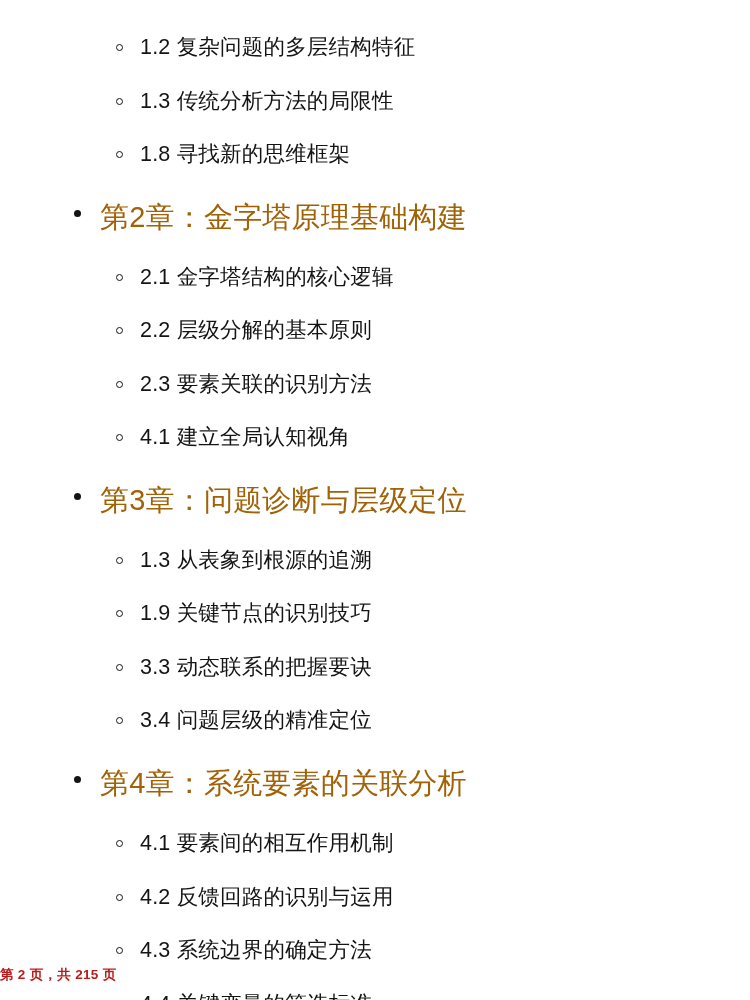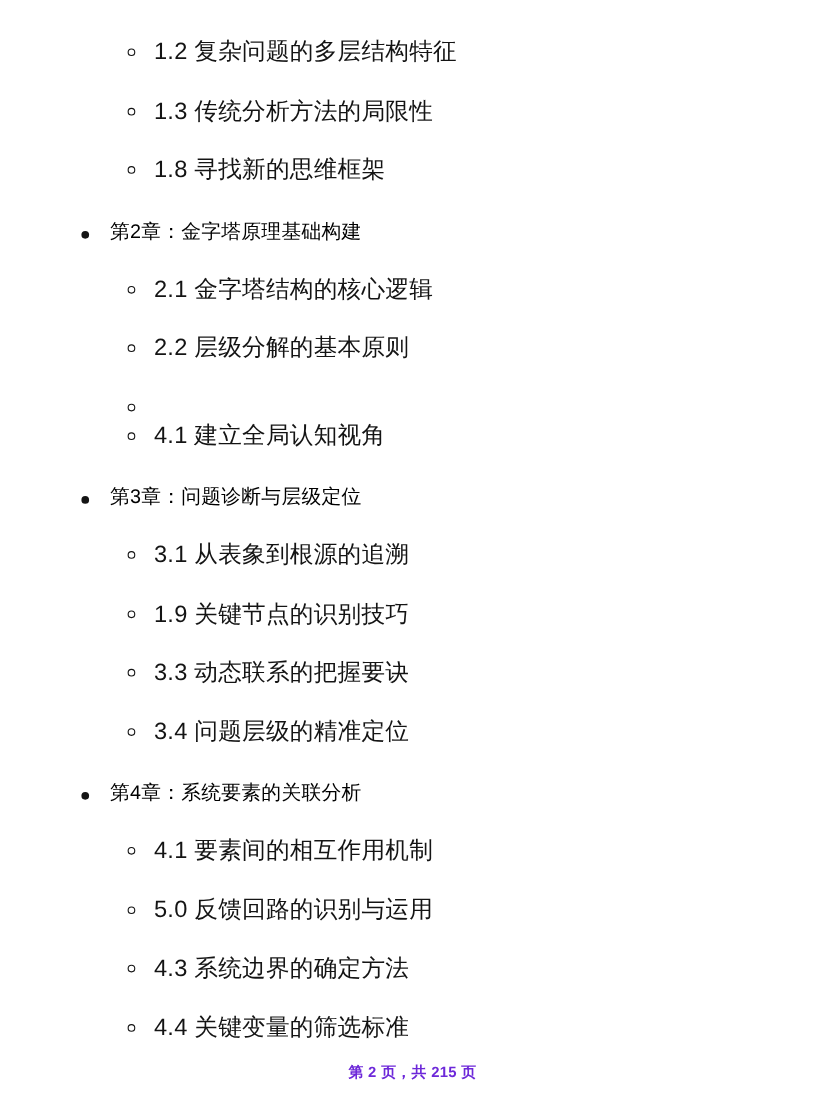--- a/index.html
+++ b/index.html
@@ -25,24 +25,24 @@
   .toc {
     list-style: none;
     margin: 0;
     padding: 0;
   }
   
   .chapter {
     position: relative;
     margin: 0 0 0 0;
     padding: 0 0 0 40px;
-    font-size: 18px;
+    font-size: 29px;
     line-height: 1.28;
     letter-spacing: 0.2px;
-    color: #000000;
+    color: #a16207;
   }
   .chapter .bullet {
     position: absolute;
     left: 14px;
     top: 11px;
     width: 7px;
     height: 7px;
     border-radius: 50%;
     background: #141414;
   }
@@ -74,24 +74,24 @@
   
   .gap-section { height: 26px; }
   .gap-chapter-before { height: 30px; }
   .gap-chapter-after { height: 28px; }
 
   .footer {
     position: absolute;
     left: 0;
     right: 0;
     bottom: 16px;
-    text-align: center;
+    text-align: left;
     font-size: 13.5px;
     font-weight: bold;
-    color: #6d28d9;
+    color: #b91c1c;
     letter-spacing: 0.3px;
     margin-top: 38px;
   }
 </style>
 </head>
 <body>
 
 <div class="page">
 
   <ul class="toc">
@@ -127,38 +127,39 @@
     <li class="gap-section"></li>
 
     <li class="section">
       <span class="bullet"></span>
       <span class="entry-text">2.2 层级分解的基本原则</span>
     </li>
     <li class="gap-section"></li>
 
     <li class="section">
       <span class="bullet"></span>
+      <span class="entry-text">2.3 要素关联的识别方法</span>
     </li>
     <li class="gap-section"></li>
 
     <li class="section">
       <span class="bullet"></span>
       <span class="entry-text">4.1 建立全局认知视角</span>
     </li>
     <li class="gap-chapter-before"></li>
 
     <li class="chapter">
       <span class="bullet"></span>
       <span class="entry-text">第3章：问题诊断与层级定位</span>
     </li>
     <li class="gap-chapter-after"></li>
 
     <li class="section">
       <span class="bullet"></span>
-      <span class="entry-text">3.1 从表象到根源的追溯</span>
+      <span class="entry-text">1.3 从表象到根源的追溯</span>
     </li>
     <li class="gap-section"></li>
 
     <li class="section">
       <span class="bullet"></span>
       <span class="entry-text">1.9 关键节点的识别技巧</span>
     </li>
     <li class="gap-section"></li>
 
     <li class="section">
@@ -180,21 +181,21 @@
     <li class="gap-chapter-after"></li>
 
     <li class="section">
       <span class="bullet"></span>
       <span class="entry-text">4.1 要素间的相互作用机制</span>
     </li>
     <li class="gap-section"></li>
 
     <li class="section">
       <span class="bullet"></span>
-      <span class="entry-text">5.0 反馈回路的识别与运用</span>
+      <span class="entry-text">4.2 反馈回路的识别与运用</span>
     </li>
     <li class="gap-section"></li>
 
     <li class="section">
       <span class="bullet"></span>
       <span class="entry-text">4.3 系统边界的确定方法</span>
     </li>
     <li class="gap-section"></li>
 
     <li class="section">

